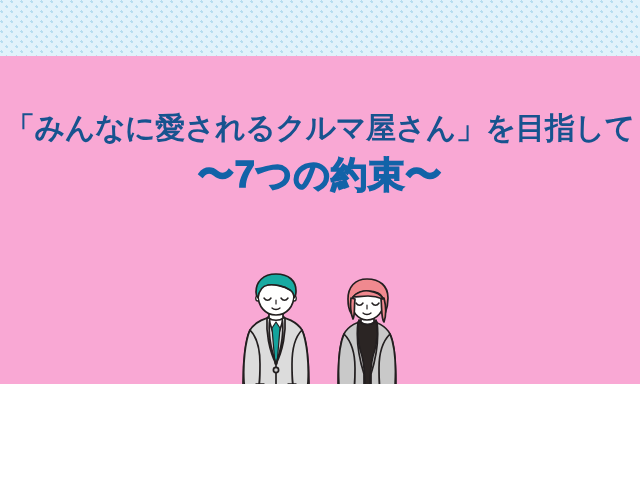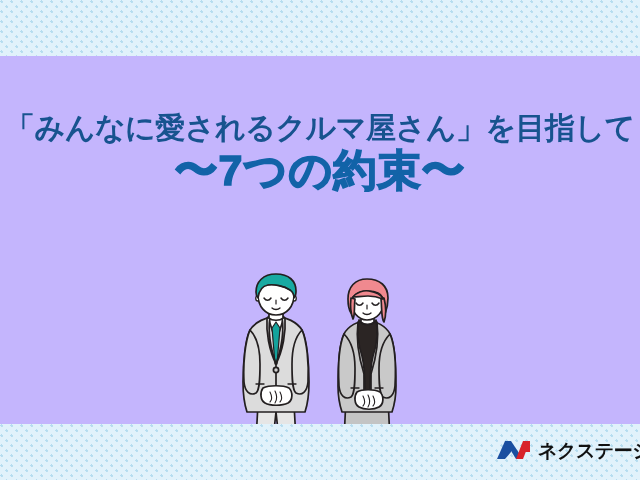--- a/index.html
+++ b/index.html
@@ -6,23 +6,23 @@
     margin: 0;
     padding: 0;
     background: #ffffff;
   }
   body {
     font-family: "Liberation Sans", sans-serif;
   }
   #stage {
     position: relative;
     width: 640px;
-    height: 480px;
+    height: 384px;
     overflow: hidden;
-    background: #c4b5fd;
+    background: #f9a8d4;
   }
 
   
   .dot-band {
     position: absolute;
     left: 0;
     width: 640px;
     background-color: #e1f2fb;
     background-image:
       radial-gradient(circle at 1.6px 1.6px, #b6ddf0 1.25px, rgba(182,221,240,0) 1.4px),
@@ -43,23 +43,23 @@
   }
   #headline-primary {
     color: #17538f;
     font-size: 30px;
     font-weight: bold;
     letter-spacing: -0.5px;
     line-height: 1.05;
     white-space: nowrap;
   }
   #headline-accent {
-    margin-top: 4px;
+    margin-top: 12px;
     color: #1263a8;
-    font-size: 43px;
+    font-size: 36px;
     font-weight: bold;
     letter-spacing: 1px;
     line-height: 1.05;
     white-space: nowrap;
     -webkit-text-stroke: 1.6px #1263a8;
   }
 
   
   #illustration {
     position: absolute;

